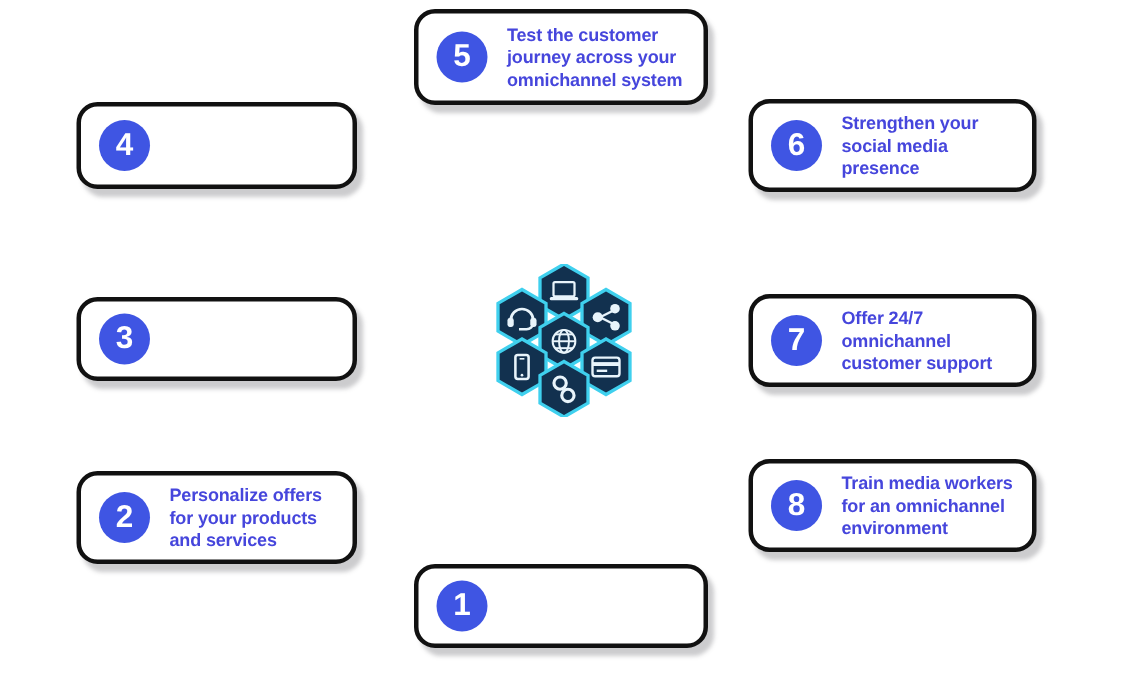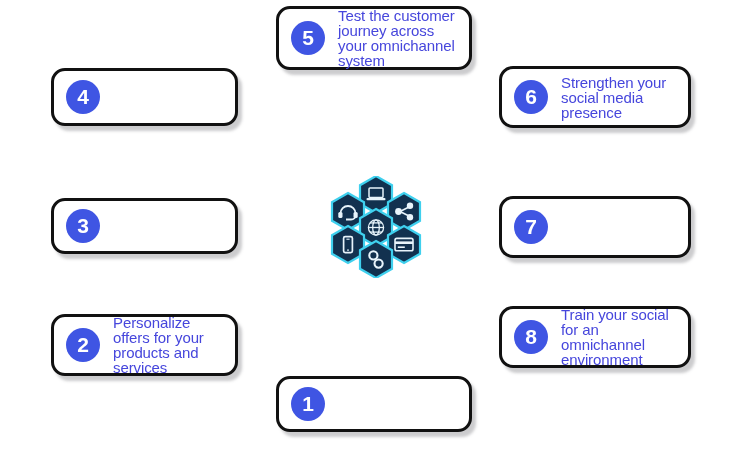--- a/index.html
+++ b/index.html
@@ -40,22 +40,22 @@
     color: #ffffff;
     font-size: 21px;
     font-weight: bold;
     line-height: 34px;
     text-align: center;
     letter-spacing: 0;
   }
   .step-text {
     margin-left: 11px;
     color: #4646dc;
-    font-size: 15px;
-    font-weight: normal;
+    font-size: 12px;
+    font-weight: bold;
     line-height: 15px;
     letter-spacing: -0.1px;
   }
 
   
   .b5 { left: 276px; top: 6px;   width: 196px; height: 64px; }
   .b4 { left: 51px;  top: 68px;  width: 187px; height: 58px; }
   .b6 { left: 499px; top: 66px;  width: 192px; height: 62px; }
   .b3 { left: 51px;  top: 198px; width: 187px; height: 56px; }
   .b7 { left: 499px; top: 196px; width: 192px; height: 62px; }
@@ -94,30 +94,31 @@
     <div class="badge">6</div>
     <div class="step-text">Strengthen your social media presence</div>
   </div>
 
   <div class="step-box b3">
     <div class="badge">3</div>
   </div>
 
   <div class="step-box b7">
     <div class="badge">7</div>
+    <div class="step-text">Offer 24/7 omnichannel customer support</div>
   </div>
 
   <div class="step-box b2">
     <div class="badge">2</div>
     <div class="step-text">Personalize offers for your products and services</div>
   </div>
 
   <div class="step-box b8">
     <div class="badge">8</div>
-    <div class="step-text">Train your social for an omnichannel environment</div>
+    <div class="step-text">Train media workers for an omnichannel environment</div>
   </div>
 
   <div class="step-box b1">
     <div class="badge">1</div>
   </div>
 
   <div id="hex-cluster">
     <svg width="108" height="102" viewBox="0 0 108 102" xmlns="http://www.w3.org/2000/svg">
       <defs>
 

